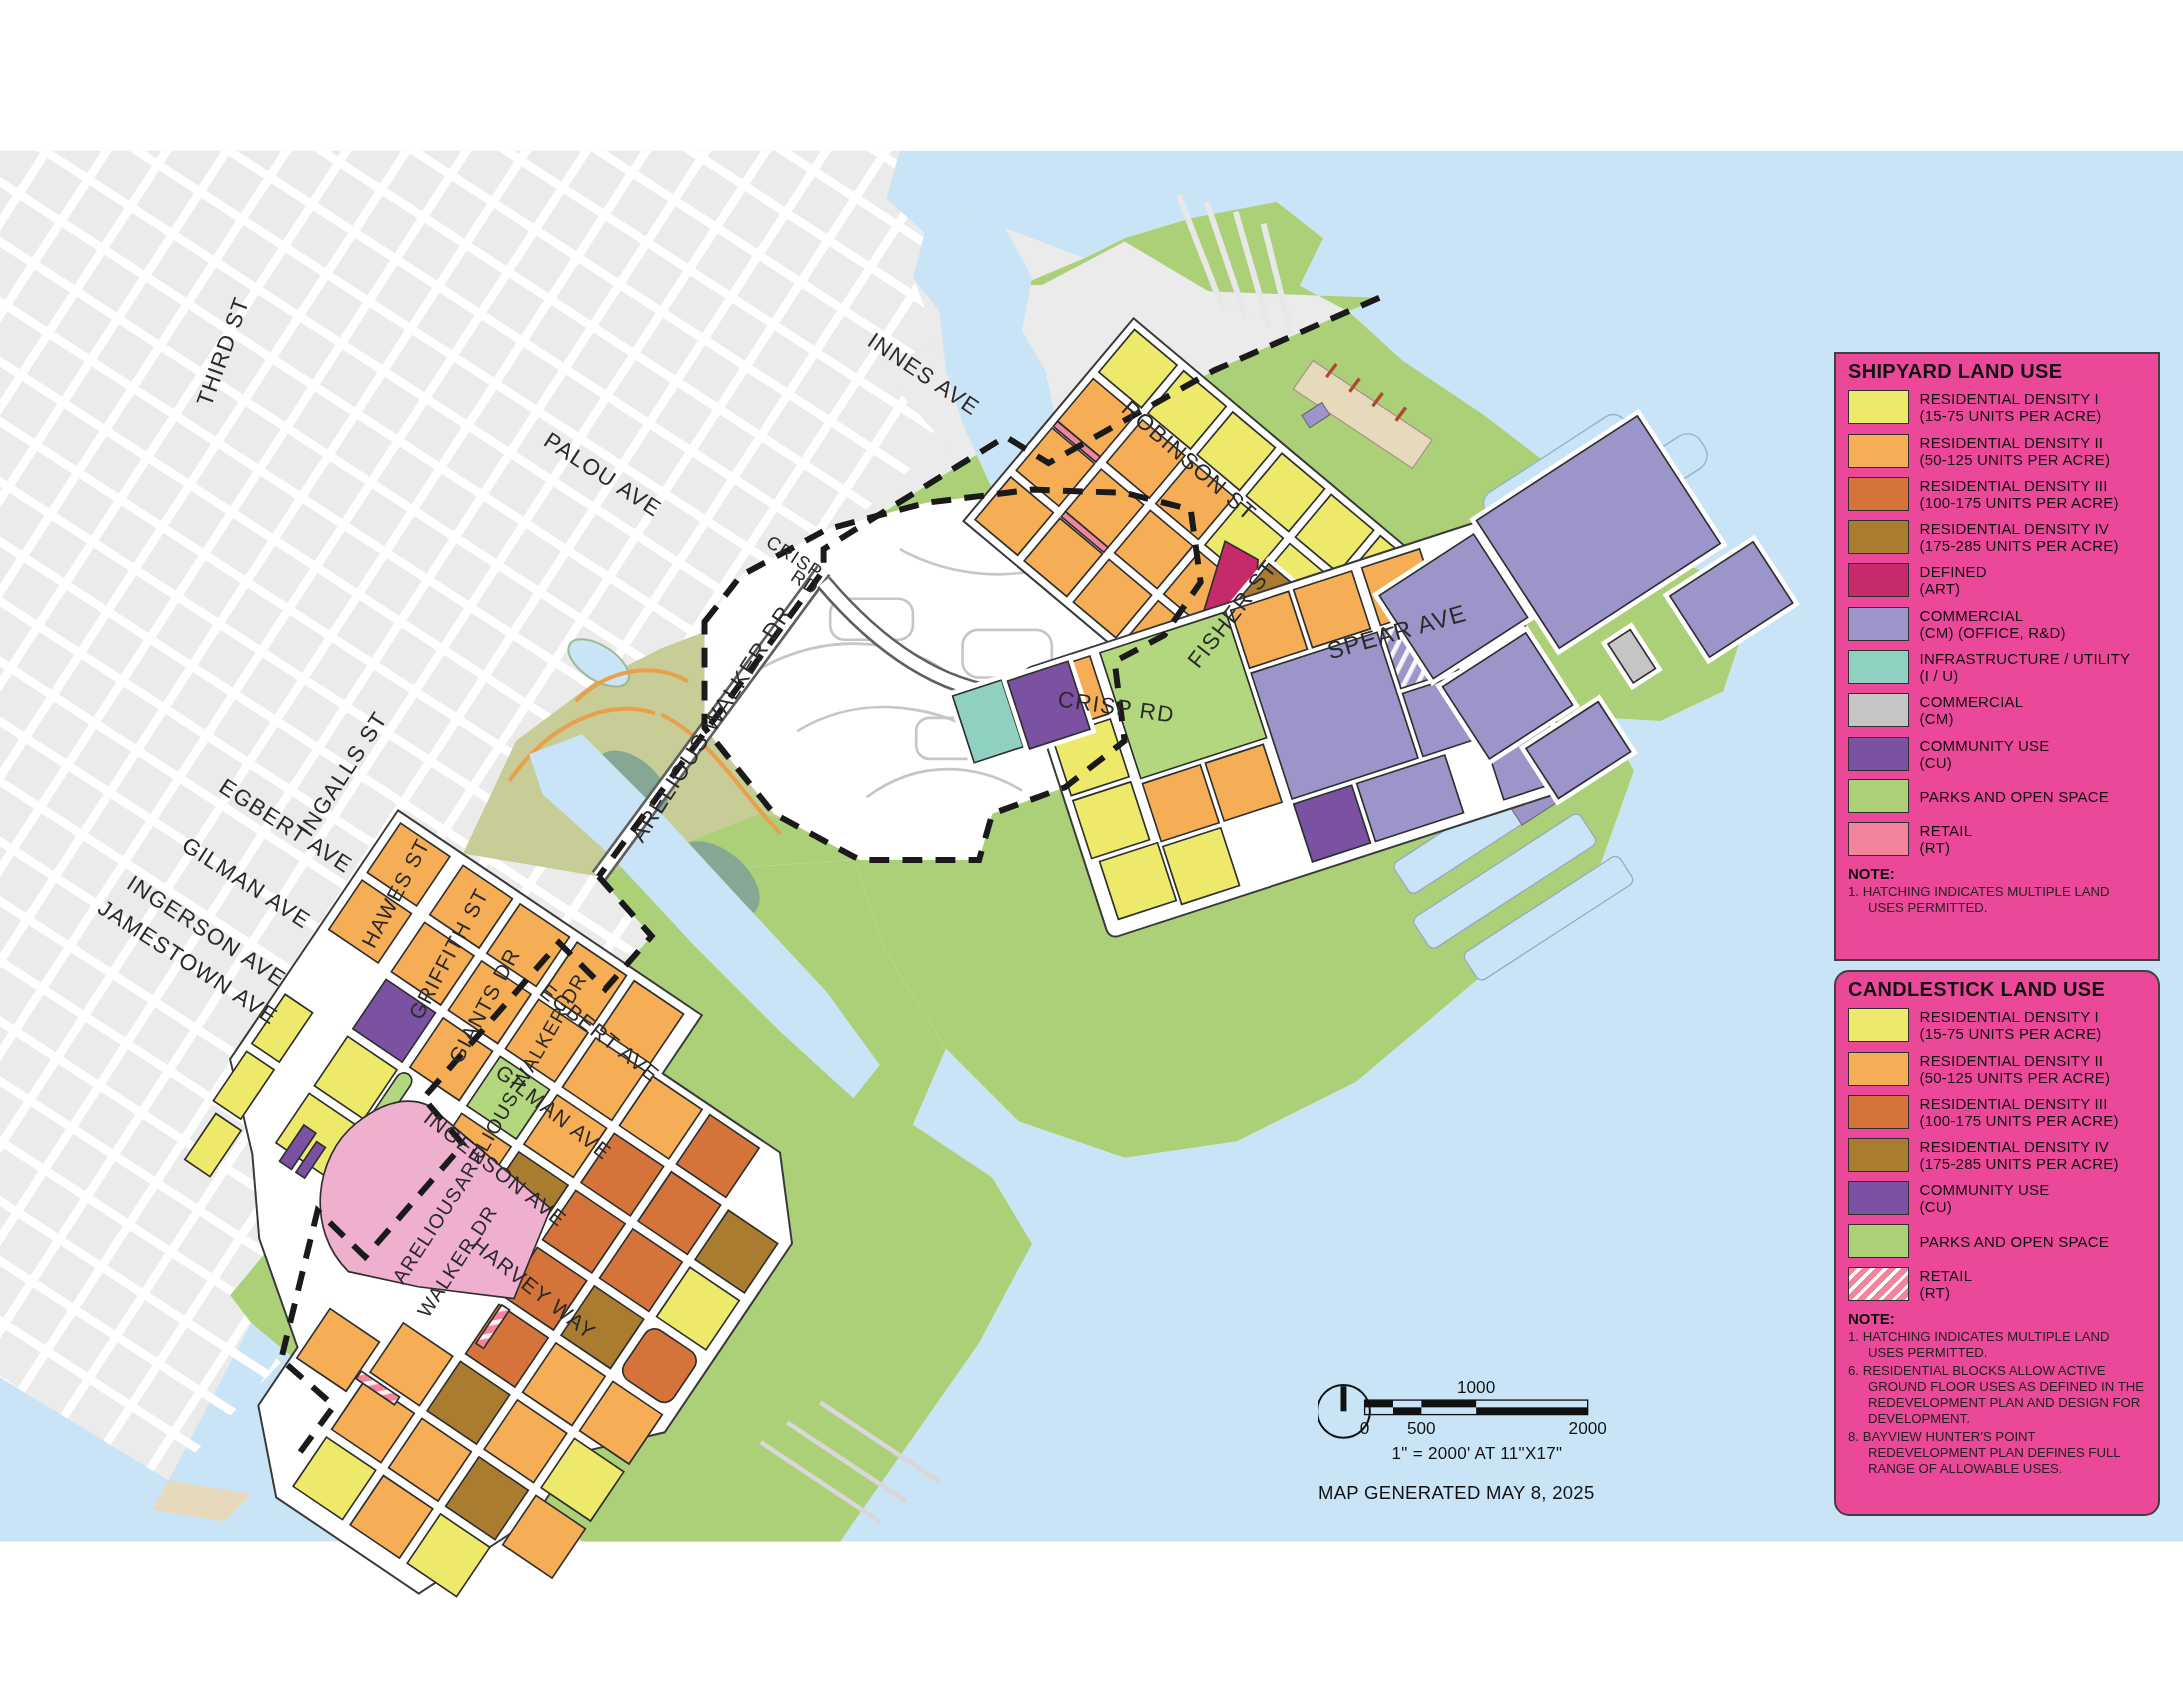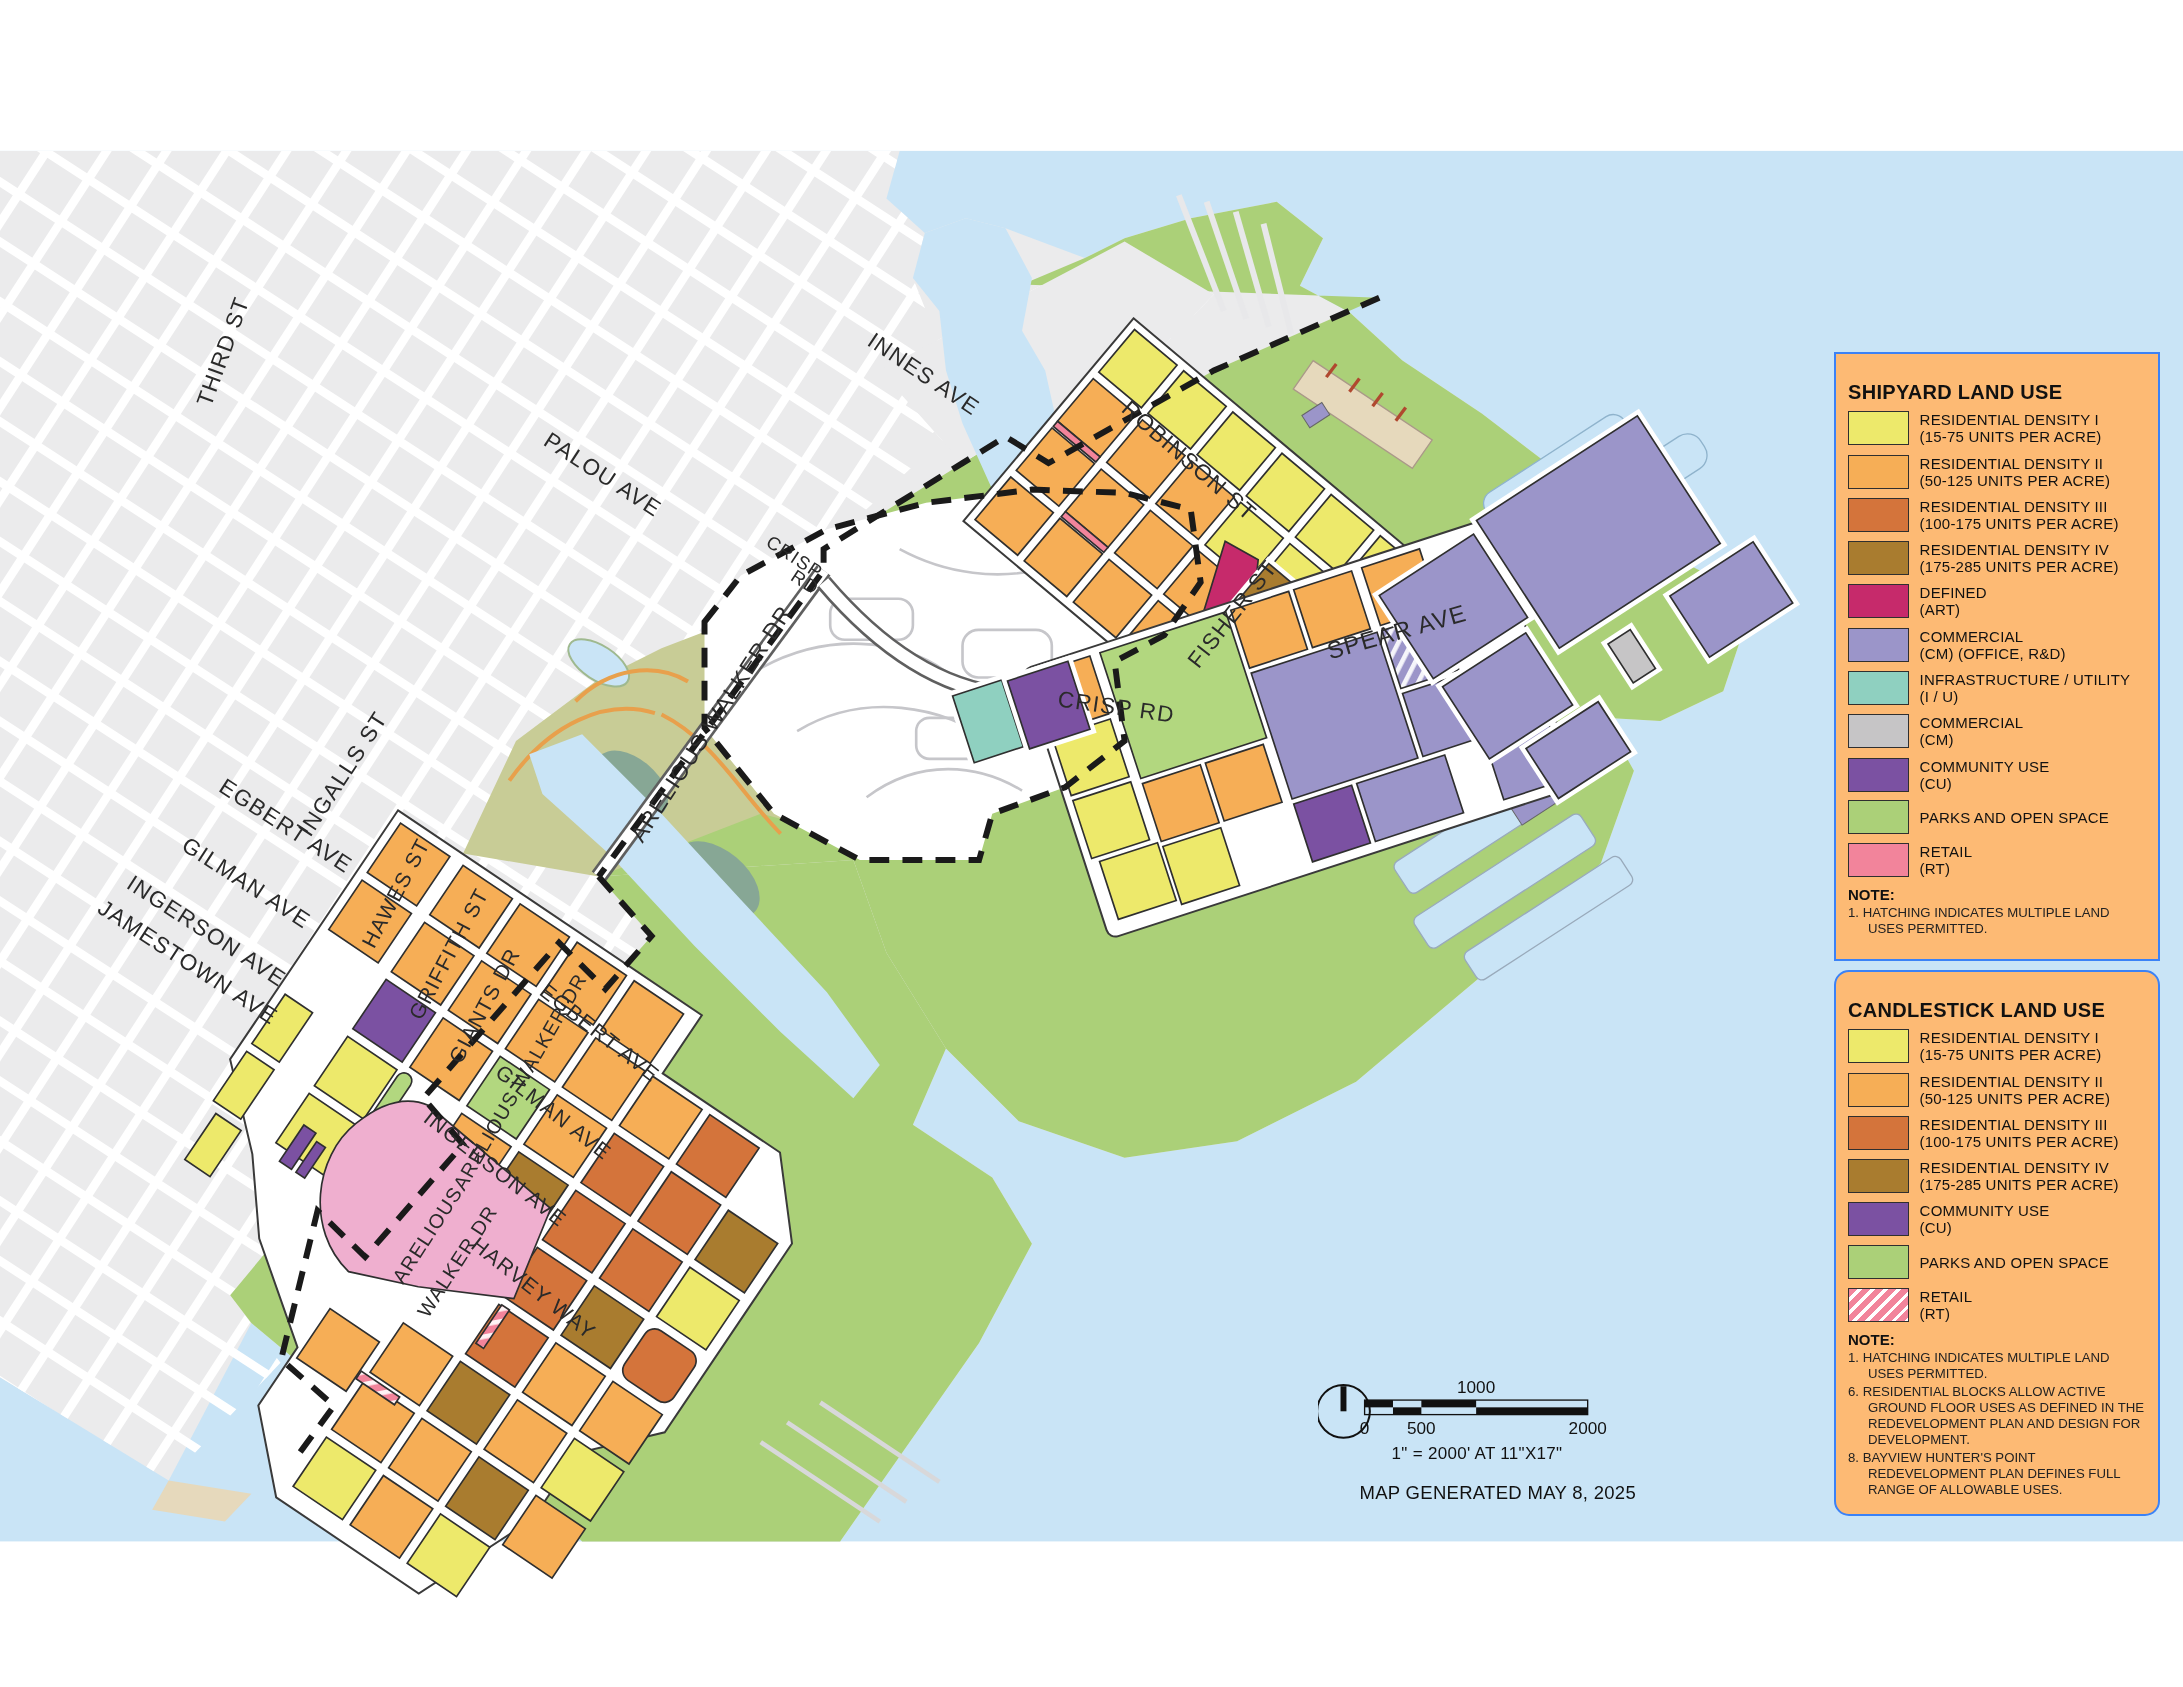--- a/index.html
+++ b/index.html
@@ -13,35 +13,35 @@
   .f-olive{fill:var(--c-olive)} .f-marsh{fill:var(--c-marsh)}
   .f-parks{fill:var(--c-parks)} .f-parkb{fill:var(--c-parkblock)}
   .f-res1{fill:var(--c-res1)} .f-res2{fill:var(--c-res2)} .f-res3{fill:var(--c-res3)} .f-res4{fill:var(--c-res4)}
   .f-artist{fill:var(--c-artist)} .f-comm{fill:var(--c-commercial)} .f-infra{fill:var(--c-infrastructure)}
   .f-cmgray{fill:var(--c-commercial_cm)} .f-cu{fill:var(--c-community)}
   .f-retail{fill:var(--c-retail)} .f-innov{fill:var(--c-innovation)}
   .f-hatchLav{fill:url(#hatchLav)} .f-hatchPink{fill:url(#hatchPink)}
   .blk{stroke:#2F2F2F;stroke-width:2.5}
   .street-label{fill:var(--c-label);text-anchor:middle;letter-spacing:2px;font-weight:500}
 
-  .legend{position:absolute;background:#fdba74;border:2px solid #3b82f6;box-sizing:border-box;
-          padding:27px 12px;color:#111;}
+  .legend{position:absolute;background:#ec4899;border:2px solid #404040;box-sizing:border-box;
+          padding:6px 12px;color:#111;}
   #legend-shipyard{left:1834px;top:352px;width:326px;height:609px;}
   #legend-candlestick{left:1834px;top:970px;width:326px;height:546px;border-radius:15px;}
   .legend-title{font-size:20px;font-weight:bold;letter-spacing:0.3px;margin-bottom:6.6px;}
   .leg-row{display:flex;align-items:flex-end;margin-bottom:8.6px;min-height:34px;}
   .leg-swatch{width:61px;height:34px;border:1.3px solid #2F2F2F;flex:0 0 auto;box-sizing:border-box;}
   .leg-text{margin-left:10.6px;font-size:15px;line-height:17px;letter-spacing:0.2px;padding-top:0.7px;}
   .leg-text.single{align-self:center;padding-top:0;}
   .note-title{font-size:15px;font-weight:bold;margin-top:6.6px;}
   .note-line{font-size:13.2px;line-height:16px;color:#222;padding-left:20px;text-indent:-20px;margin-top:2px;}
 
   .scalebar{position:absolute;left:1318px;top:1375px;width:370px;color:#111;}
   .scale-ratio{font-size:17px;text-align:center;width:318px;margin-top:2.6px;letter-spacing:0.3px;}
-  .scale-generated{font-size:18.5px;text-align:right;width:318px;margin-top:18.5px;letter-spacing:0.3px;}
+  .scale-generated{font-size:18.5px;text-align:left;width:318px;margin-top:18.5px;letter-spacing:0.3px;}
 </style>
 </head>
 <body>
 
 <div class="page">
 
 <svg id="map" width="2183" height="1687" viewBox="0 0 3300 2550">
   <defs>
     <pattern id="hatchLav" patternUnits="userSpaceOnUse" width="18" height="18" patternTransform="rotate(45)">
       <rect width="18" height="18" fill="var(--c-commercial)"></rect>

